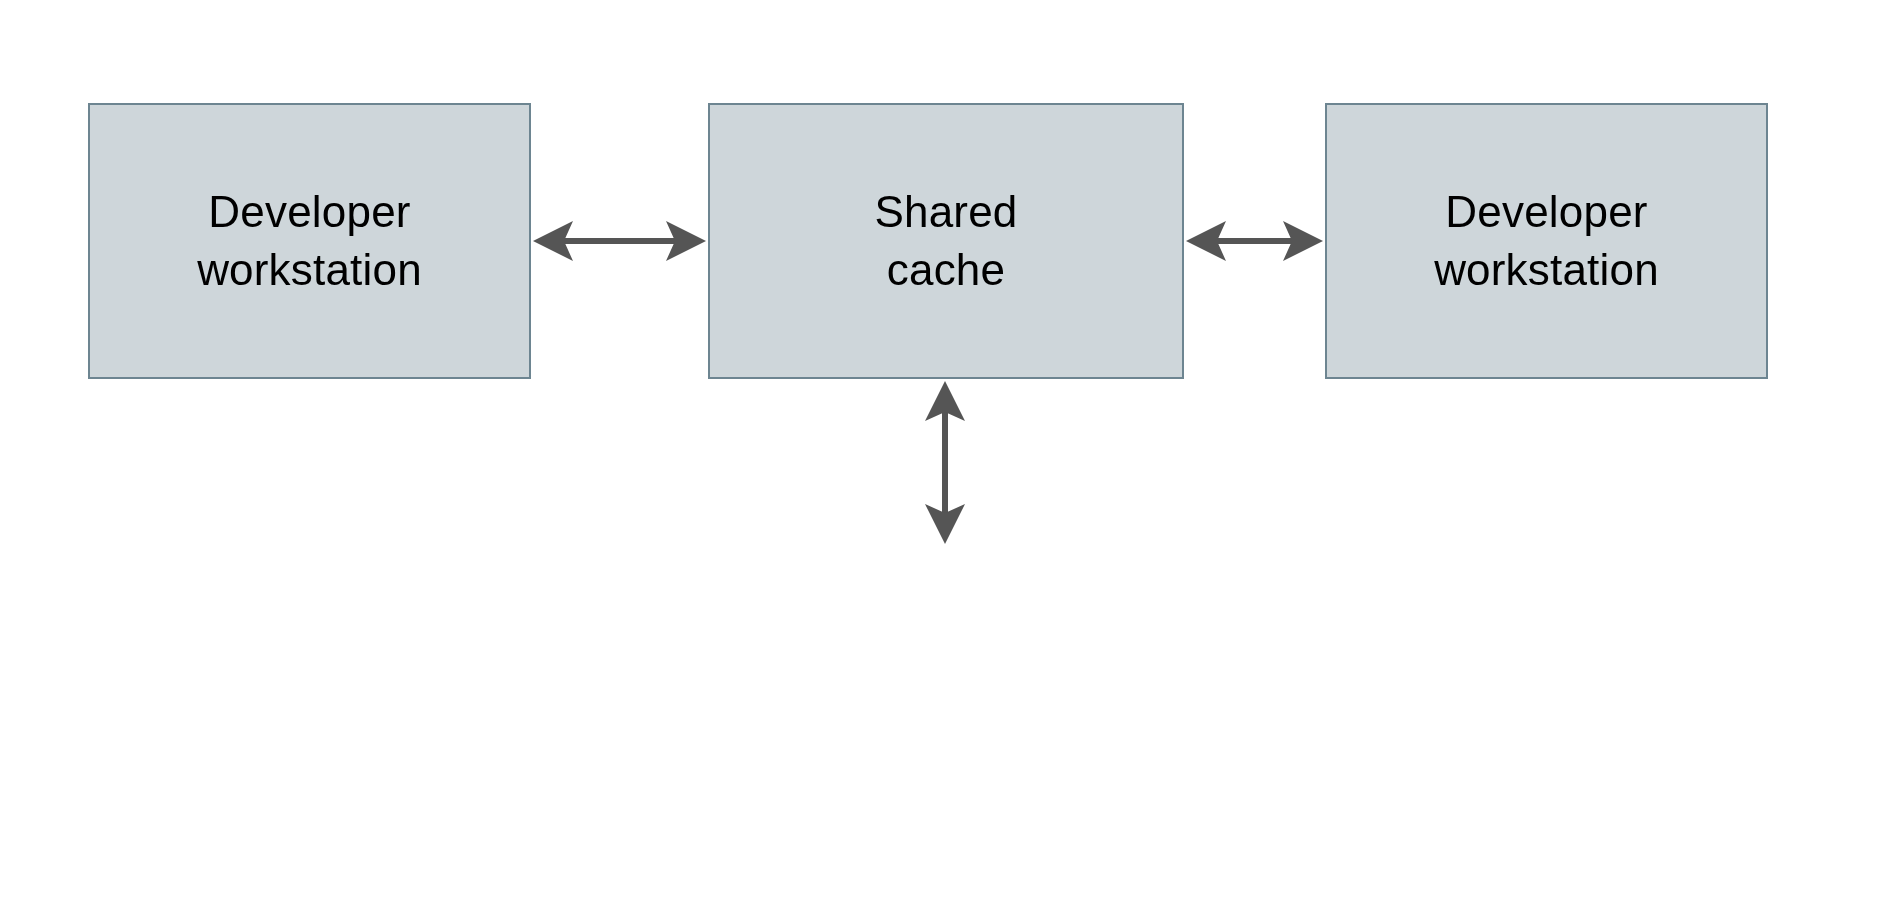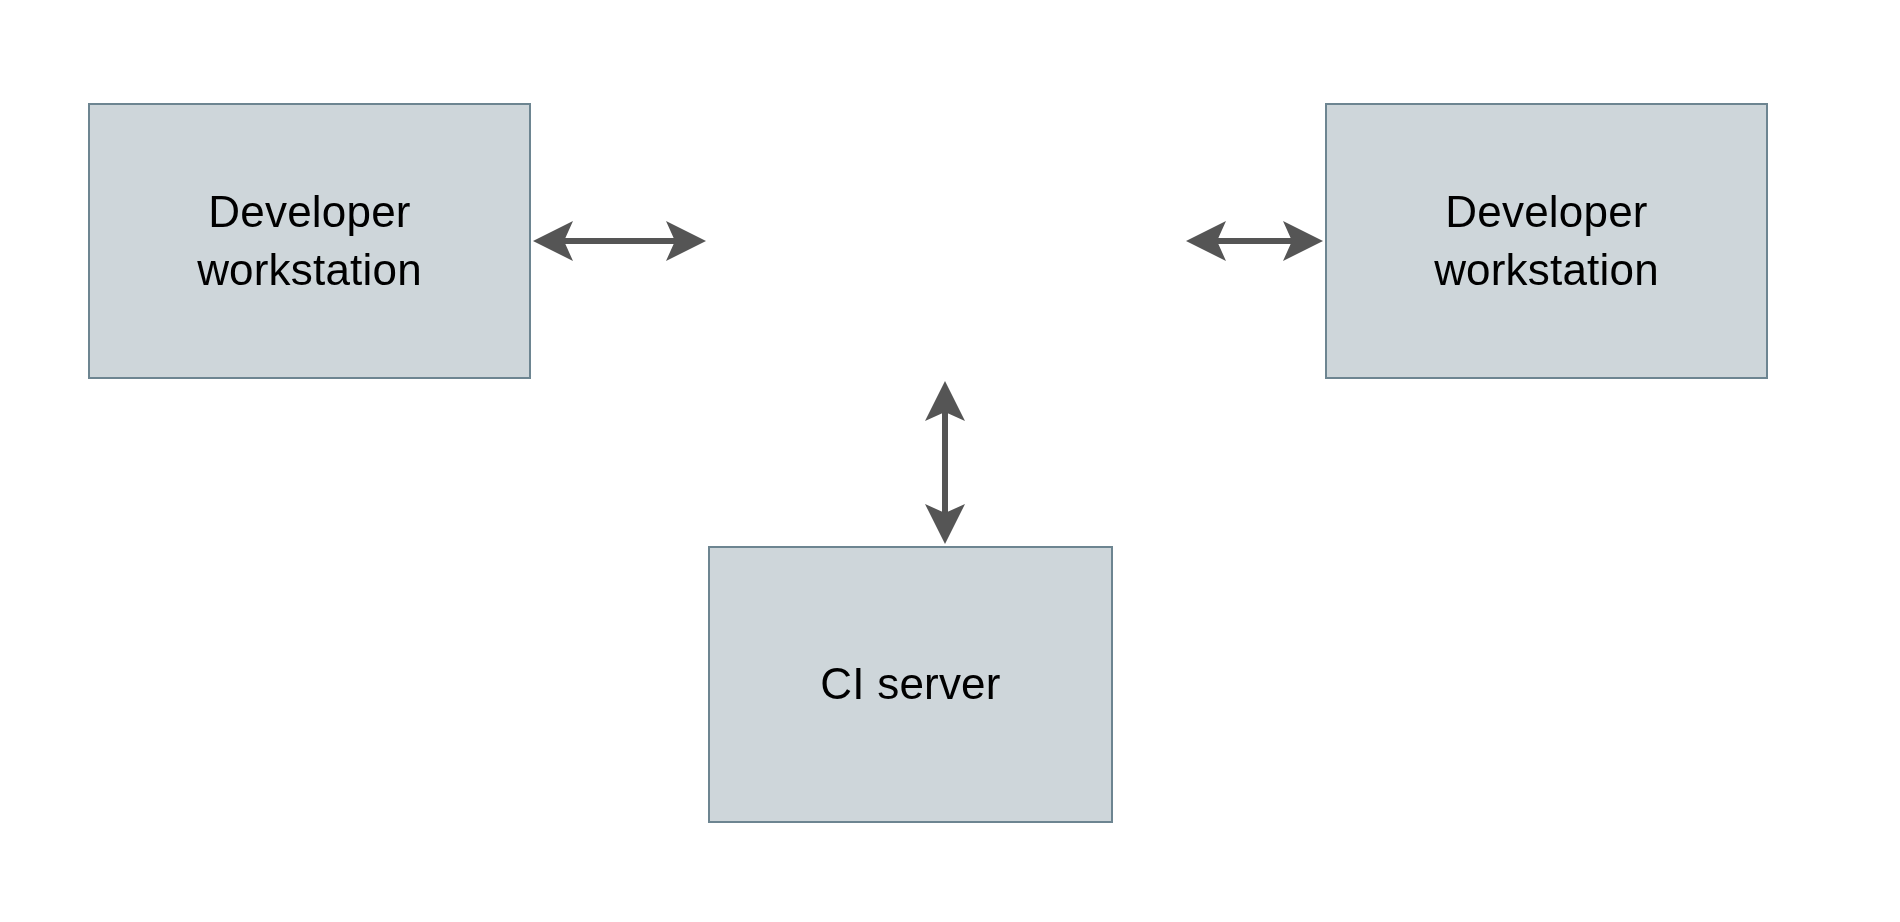--- a/index.html
+++ b/index.html
@@ -46,29 +46,30 @@
 </head>
 <body>
 
 <div id="canvas">
 
   <div class="node" style="left:88px; top:103px; width:443px; height:276px;">
     <span>Developer
 workstation</span>
   </div>
 
+  <div class="node" style="left:708px; top:103px; width:476px; height:276px;">
+    <span>Shared
+cache</span>
+  </div>
 
   <div class="node" style="left:1325px; top:103px; width:443px; height:276px;">
     <span>Developer
 workstation</span>
   </div>
 
-  <div class="node" style="left:708px; top:546px; width:405px; height:277px;">
-    <span>CI server</span>
-  </div>
 
   <div class="connector" style="left:533px; top:211px; width:173px; height:60px;">
     <svg width="173" height="60" viewBox="0 0 173 60">
       <g fill="#555555">
         <rect x="30" y="27" width="113" height="6"></rect>
         <path d="M0 30 L40 10 L31 30 L40 50 Z"></path>
         <path d="M173 30 L133 10 L142 30 L133 50 Z"></path>
       </g>
     </svg>
   </div>

